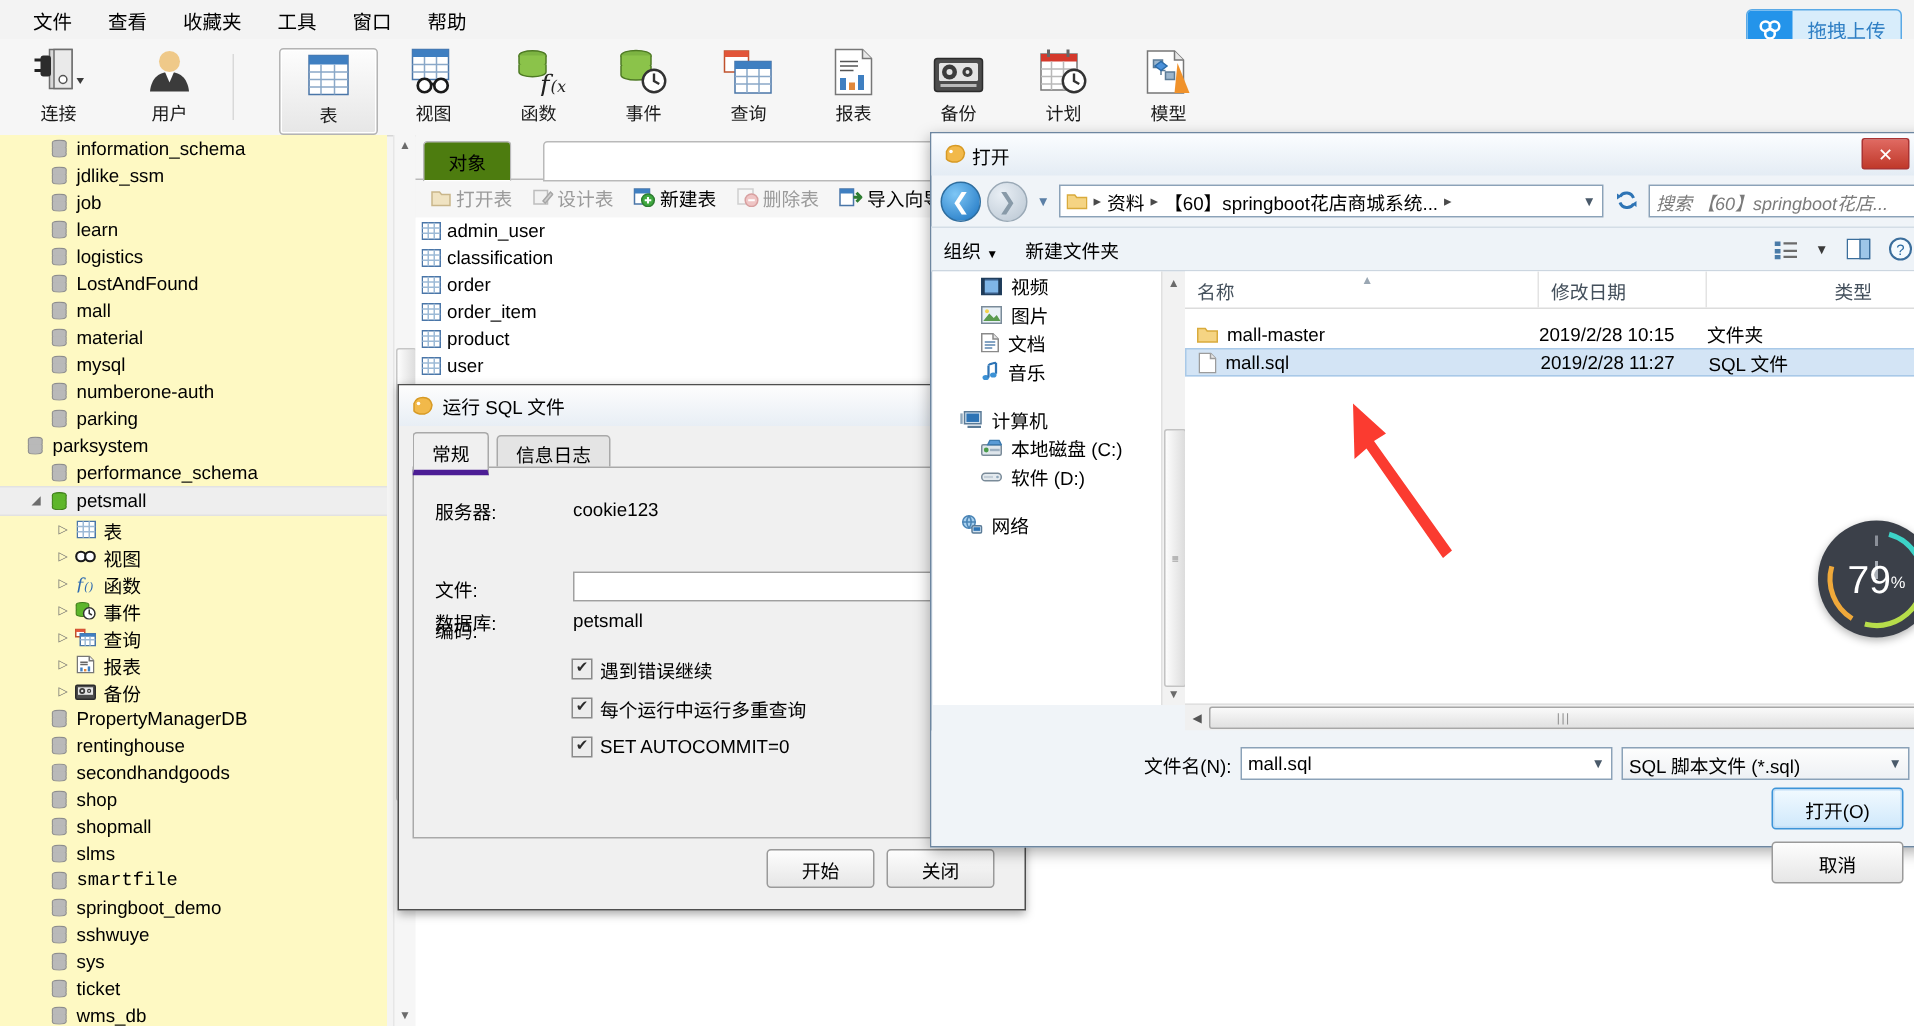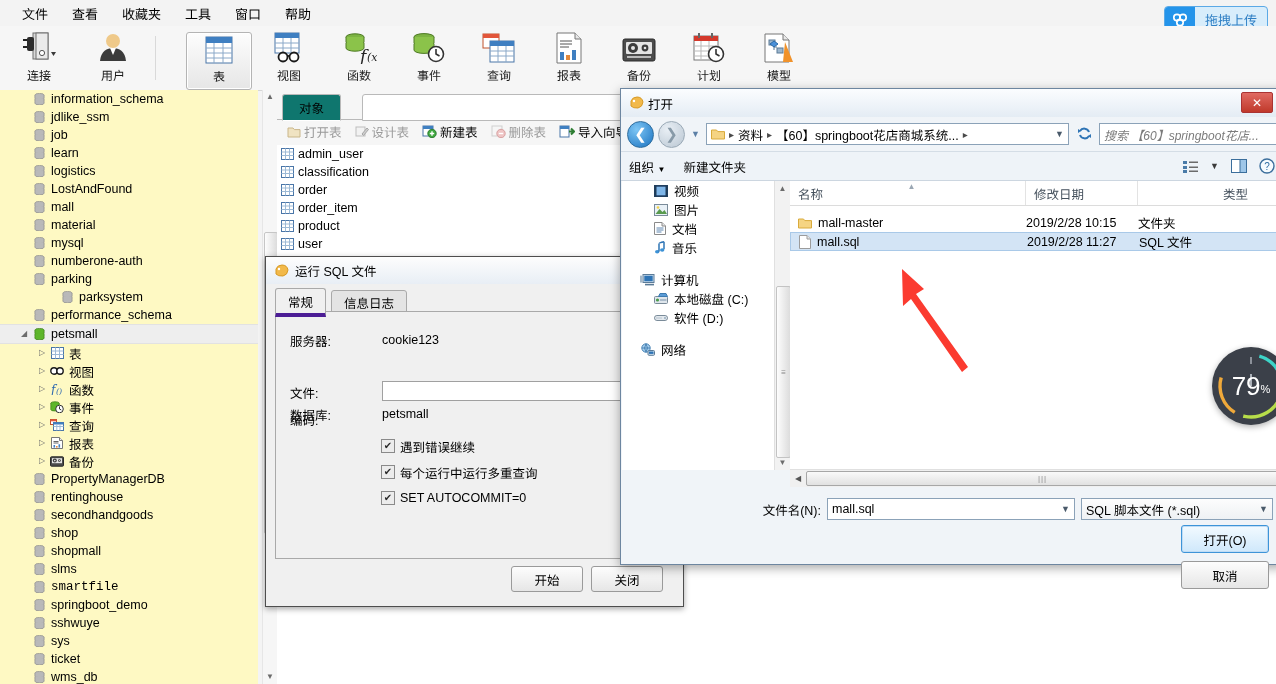--- a/index.html
+++ b/index.html
@@ -54,21 +54,21 @@
   #tree-scroll .thumb{position:absolute;left:1px;top:142px;width:12px;height:300px;
       background:linear-gradient(90deg,#fdfdfd,#dcdcdc);border:1px solid #c6c6c6;border-radius:2px;}
   #tree-scroll .ar{position:absolute;left:0;width:14px;height:14px;color:#6b6b6b;font-size:8px;
       text-align:center;line-height:14px;}
 
   
   #obj-pane{left:277px;top:90px;width:999px;height:594px;background:#f6f6f6;}
   #obj-tabs{position:absolute;left:0;top:4px;height:25px;width:100%;
             border-bottom:1px solid #b9b9b9;}
   #obj-tab{position:absolute;left:5px;top:0;height:25px;padding:0 16px;display:flex;align-items:center;
-     background:#0f766e;border:1px solid #b9b9b9;border-bottom:1px solid #fff;border-radius:3px 3px 0 0;
+     background:#4d7c0f;border:1px solid #b9b9b9;border-bottom:1px solid #fff;border-radius:3px 3px 0 0;
      font-size:12.5px;}
   #obj-tabbg{position:absolute;left:85px;top:0;right:0;height:25px;background:#fff;
      border:1px solid #b9b9b9;border-radius:3px 3px 0 0;}
   #obj-toolbar{position:absolute;left:0;top:30px;height:22px;display:flex;align-items:center;
      gap:5px;padding-left:6px;font-size:12.5px;}
   #obj-toolbar .ob{display:flex;align-items:center;gap:3px;padding:1px 4px;white-space:nowrap;cursor:default;}
   #obj-toolbar .ob.dis{color:#9a9a9a;}
   #obj-list{position:absolute;left:0;top:55px;right:0;bottom:0;background:#fff;}
   .obj-row{height:18px;display:flex;align-items:center;padding-left:4px;font-size:12.5px;gap:4px;cursor:default;}
 
@@ -490,21 +490,21 @@
         <span class="tico">
           <svg width="11" height="12" viewBox="0 0 11 12">
             <ellipse cx="5.5" cy="2" rx="4.6" ry="1.6" fill="#b9b9b9" stroke="#8d8d8d" stroke-width=".7"></ellipse>
      <path d="M0.9 2 v3 a4.6 1.6 0 0 0 9.2 0 V2" fill="#b9b9b9" stroke="#8d8d8d" stroke-width=".7"></path>
      <path d="M0.9 5.5 v3 a4.6 1.6 0 0 0 9.2 0 v-3" fill="#b9b9b9" stroke="#8d8d8d" stroke-width=".7"></path>
      <path d="M0.9 9 v1.2 a4.6 1.6 0 0 0 9.2 0 V9" fill="#b9b9b9" stroke="#8d8d8d" stroke-width=".7"></path>
           </svg>
         </span>
         <span class="tlab">parking</span>
       </div>
-      <div class="tnode" style="padding-left: 2px; margin-left: 44px;">
+      <div class="tnode" style="padding-left: 2px;">
         <span class="arrow"></span>
         <span class="tico">
           <svg width="11" height="12" viewBox="0 0 11 12">
             <ellipse cx="5.5" cy="2" rx="4.6" ry="1.6" fill="#b9b9b9" stroke="#8d8d8d" stroke-width=".7"></ellipse>
      <path d="M0.9 2 v3 a4.6 1.6 0 0 0 9.2 0 V2" fill="#b9b9b9" stroke="#8d8d8d" stroke-width=".7"></path>
      <path d="M0.9 5.5 v3 a4.6 1.6 0 0 0 9.2 0 v-3" fill="#b9b9b9" stroke="#8d8d8d" stroke-width=".7"></path>
      <path d="M0.9 9 v1.2 a4.6 1.6 0 0 0 9.2 0 V9" fill="#b9b9b9" stroke="#8d8d8d" stroke-width=".7"></path>
           </svg>
         </span>
         <span class="tlab">parksystem</span>

